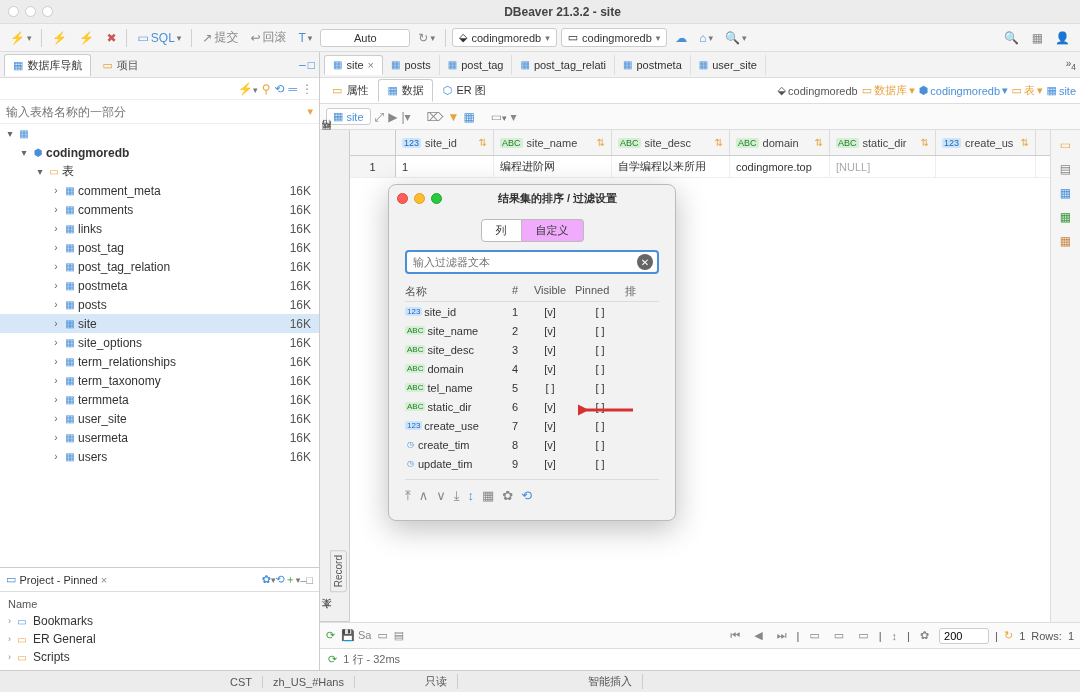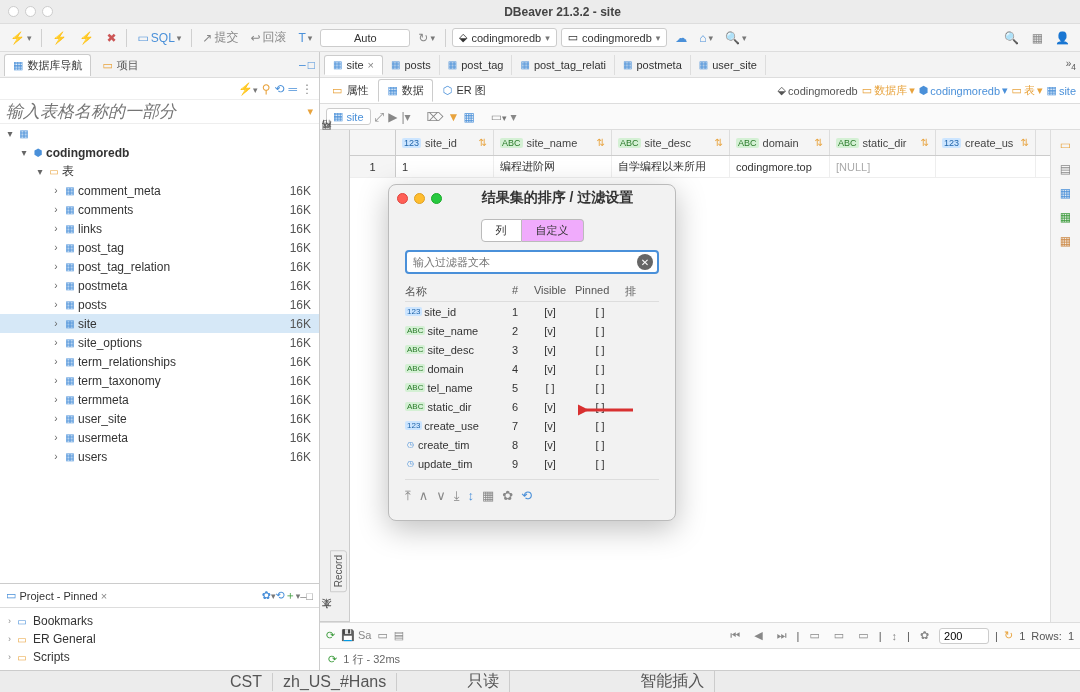--- a/index.html
+++ b/index.html
@@ -25,21 +25,21 @@
 
 
 .panel-tabs { height: 26px; display: flex; align-items: center; background: #f3f3f3; border-bottom: 1px solid #ddd; padding: 0 4px; gap: 2px; position: relative; }
 .ptab { padding: 3px 8px; display: flex; align-items: center; gap: 4px; font-size: 11px; background: #fff; border: 1px solid #ccc; border-bottom: none; border-radius: 3px 3px 0 0; }
 .ptab.inactive { background: transparent; border-color: transparent; color: #555; }
 .panel-tools { margin-left: auto; display: flex; gap: 2px; color: #4a90d9; }
 .mini-icons { height: 22px; display: flex; align-items: center; justify-content: flex-end; gap: 4px; padding: 0 6px; color: #4a90d9; border-bottom: 1px solid #eee; }
 
 
 .filter-row { height: 24px; display: flex; align-items: center; padding: 0 6px; border-bottom: 1px solid #eee; color: #999; font-size: 11px; }
-.filter-row input { border: none; outline: none; flex: 1; font-size: 17px; color: #333; font-style: italic; }
+.filter-row input { border: none; outline: none; flex: 1; font-size: 12px; color: #333; }
 .tree { flex: 1; overflow: auto; font-size: 12px; }
 .tree-row { display: flex; align-items: center; height: 19px; padding-left: 6px; }
 .tree-row.sel { background: #d6e8f7; }
 .tree-row .exp { width: 12px; text-align: center; color: #666; font-size: 10px; }
 .tree-row .icn { width: 16px; height: 14px; display: inline-flex; align-items: center; justify-content: center; font-size: 10px; }
 .tree-row .icn.db { color: #4a90d9; }
 .tree-row .icn.fold { color: #e8a33d; }
 .tree-row .icn.tbl { color: #4a90d9; }
 .tree-row .lbl { flex: 1; }
 .tree-row .sz { width: 40px; text-align: right; color: #555; padding-right: 8px; }
@@ -92,31 +92,31 @@
 
 .right-vtoolbar { width: 30px; background: #f5f5f5; border-left: 1px solid #ddd; display: flex; flex-direction: column; align-items: center; gap: 6px; padding: 6px 0; }
 .right-vtoolbar div { width: 18px; height: 18px; display: flex; align-items: center; justify-content: center; color: #888; font-size: 12px; }
 
 
 .grid-status { height: 26px; display: flex; align-items: center; gap: 6px; padding: 0 6px; border-top: 1px solid #ddd; background: #fafafa; font-size: 11px; color: #555; }
 .grid-status .nav-btn { padding: 0 4px; color: #888; }
 .grid-status input { width: 50px; border: 1px solid #ccc; border-radius: 3px; padding: 1px 4px; font-size: 11px; }
 
 
-.statusbar { height: 22px; display: flex; align-items: center; background: #ececec; border-top: 1px solid #ccc; font-size: 16px; color: #555; }
+.statusbar { height: 22px; display: flex; align-items: center; background: #ececec; border-top: 1px solid #ccc; font-size: 11px; color: #555; }
 .statusbar > div { padding: 0 10px; border-right: 1px solid #ccc; }
 
 
 .modal { position: absolute; left: 388px; top: 184px; width: 288px; background: #f2f2f2; border: 1px solid #bbb; border-radius: 8px; box-shadow: 0 8px 30px rgba(0,0,0,0.25); z-index: 100; }
 .modal-title { height: 26px; display: flex; align-items: center; padding: 0 8px; gap: 6px; }
 .modal-title .traffic { gap: 6px; }
 .modal-title .tlight.r { background: #ff5f56; border-color: #e0443e; }
 .modal-title .tlight.y { background: #ffbd2e; border-color: #dea123; }
 .modal-title .tlight.g { background: #27c93f; border-color: #1aab29; }
-.modal-title .txt { flex: 1; text-align: center; font-weight: 600; font-size: 14px; }
+.modal-title .txt { flex: 1; text-align: center; font-weight: 600; font-size: 11px; }
 .modal-body { padding: 8px 16px; }
 .seg { display: flex; justify-content: center; margin-bottom: 8px; }
 .seg-btn { padding: 3px 14px; border: 1px solid #bbb; background: #f0abfc; font-size: 11px; }
 .seg-btn.active { background: #fff; }
 .seg-btn:first-child { border-radius: 4px 0 0 4px; }
 .seg-btn:last-child { border-radius: 0 4px 4px 0; border-left: none; }
 .search-box { display: flex; align-items: center; border: 2px solid #4a90d9; border-radius: 4px; background: #fff; padding: 2px 4px; margin-bottom: 8px; }
 .search-box input { flex: 1; border: none; outline: none; font-size: 11px; padding: 2px; }
 .search-box .clr { width: 16px; height: 16px; border-radius: 50%; background: #666; color: #fff; display: flex; align-items: center; justify-content: center; font-size: 10px; }
 .col-table { font-size: 11px; }
@@ -327,20 +327,21 @@
       <div class="proj-head">
         <span style="color:#4a90d9">▭</span>&nbsp;<span>Project - Pinned</span>&nbsp;<span style="color:#888">×</span>
         <div style="flex:1"></div>
         <span style="color:#4a90d9">✿<span class="chev">▾</span></span>
         <span style="color:#4a90d9">⟲</span>
         <span style="color:#3a9a3a">＋<span class="chev">▾</span></span>
         <span style="color:#888">‒</span>
         <span style="color:#888">□</span>
       </div>
       <div class="proj-body">
+        <div style="color:#555;font-size:11px;padding:2px 0">Name</div>
         <div id="proj-items">
             <div class="prow">
               <span style="color:#888;font-size:9px">›</span>
               <span class="picn" style="color:#4a90d9">▭</span>
               <span>Bookmarks</span>
             </div>
             <div class="prow">
               <span style="color:#888;font-size:9px">›</span>
               <span class="picn" style="color:#e8a33d">▭</span>
               <span>ER General</span>

